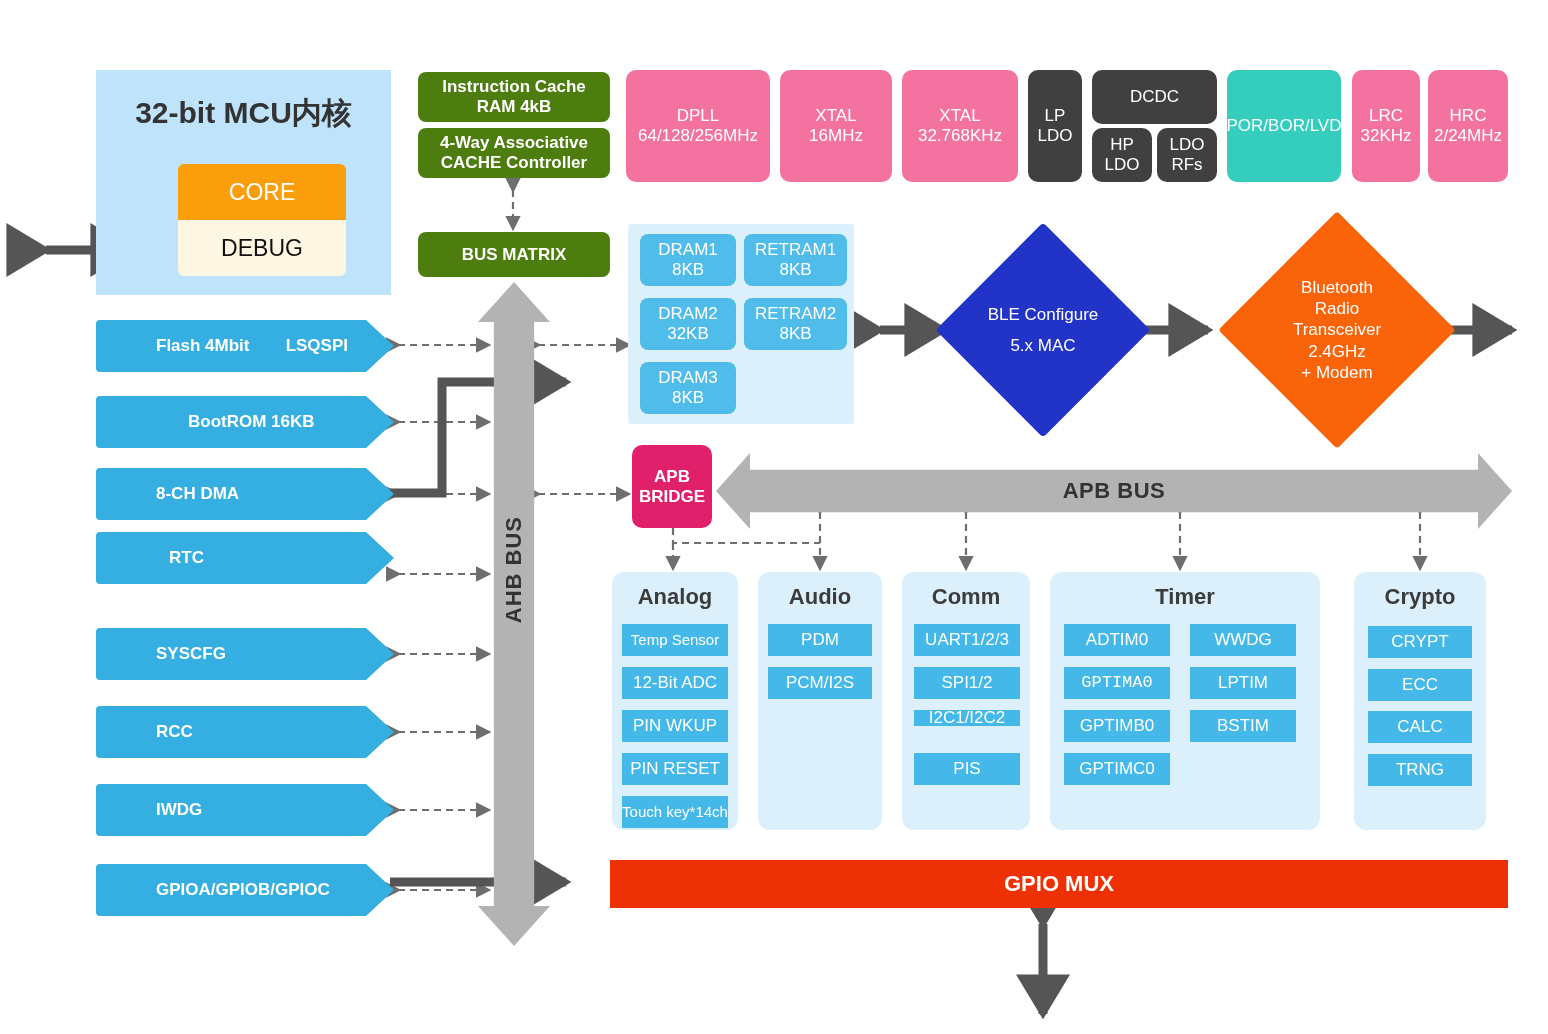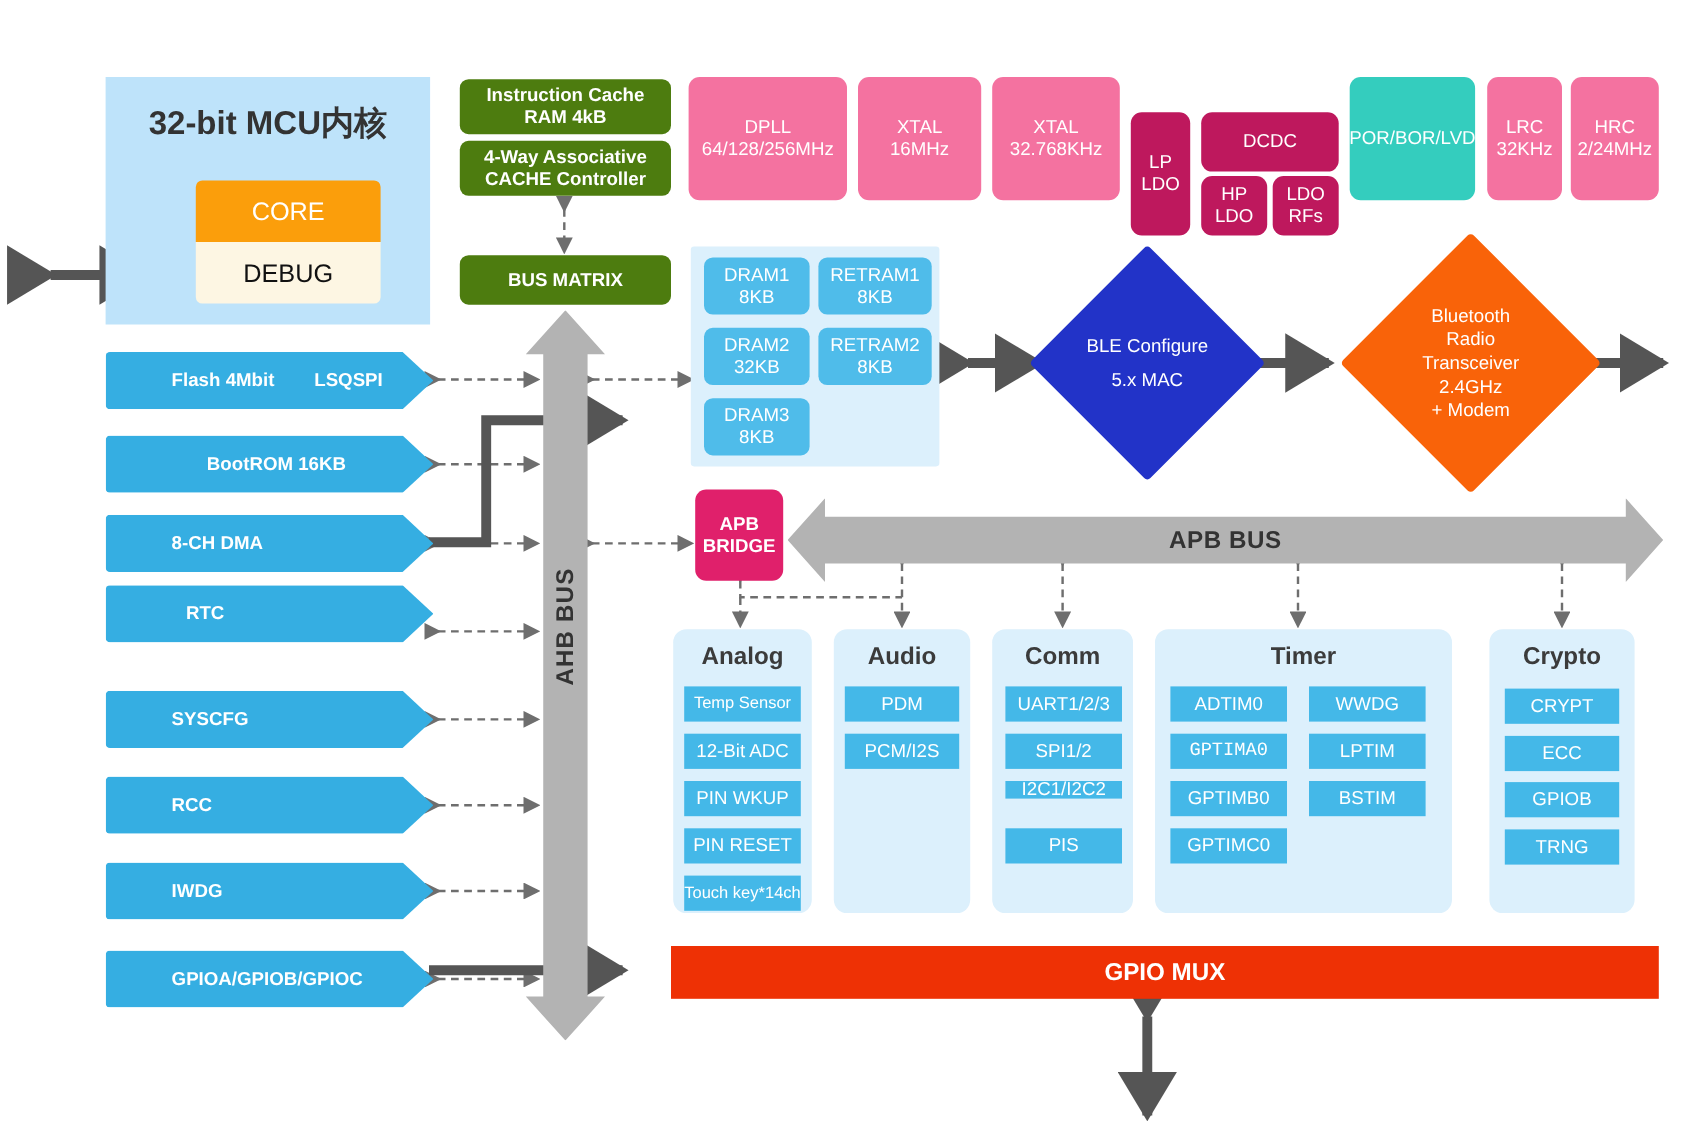--- a/index.html
+++ b/index.html
@@ -24,21 +24,21 @@
   
   .pent{background:#35AEE2;color:#ffffff;font-size:17px;font-weight:bold;
         clip-path:polygon(0 0, calc(100% - 28px) 0, 100% 50%, calc(100% - 28px) 100%, 0 100%);
         border-radius:4px 0 0 4px;display:flex;align-items:center;}
   .pent span.lbl{padding-left:60px;}
   .pent span.lbl2{position:absolute;right:46px;}
 
   
   .chip{border-radius:10px;color:#ffffff;font-size:17px;}
   .pink{background:#F472A0;}
-  .purple{background:#be185d;margin-top:32px;}
+  .purple{background:#404040;}
   .teal{background:#34CDBE;}
 
   
   .memwrap{background:#DCF0FC;border-radius:3px;}
   .mem{background:#4FBCEA;color:#ffffff;border-radius:8px;font-size:17px;}
 
   
   .diamond{transform:rotate(45deg);border-radius:4px;}
   .diamond > .dtext{transform:rotate(-45deg);width:100%;height:100%;
       display:flex;align-items:center;justify-content:center;text-align:center;
@@ -294,18 +294,18 @@
   <div class="abs ctr sub" style="left:1064px;top:710px;width:106px;height:32px;">GPTIMB0</div>
   <div class="abs ctr sub" style="left:1064px;top:753px;width:106px;height:32px;">GPTIMC0</div>
   <div class="abs ctr sub" style="left:1190px;top:624px;width:106px;height:32px;">WWDG</div>
   <div class="abs ctr sub" style="left:1190px;top:667px;width:106px;height:32px;">LPTIM</div>
   <div class="abs ctr sub" style="left:1190px;top:710px;width:106px;height:32px;">BSTIM</div>
 
   <div class="abs grp" style="left:1354px;top:572px;width:132px;height:258px;"></div>
   <div class="abs grp-title" style="left:1354px;top:584px;width:132px;">Crypto</div>
   <div class="abs ctr sub" style="left:1368px;top:626px;width:104px;height:32px;">CRYPT</div>
   <div class="abs ctr sub" style="left:1368px;top:669px;width:104px;height:32px;">ECC</div>
-  <div class="abs ctr sub" style="left:1368px;top:711px;width:104px;height:32px;">GPIOB</div>
+  <div class="abs ctr sub" style="left:1368px;top:711px;width:104px;height:32px;">CALC</div>
   <div class="abs ctr sub" style="left:1368px;top:754px;width:104px;height:32px;">TRNG</div>
 
   <div class="abs ctr gpiomux" style="left:610px;top:860px;width:898px;height:48px;">GPIO MUX</div>
 
 </div>
 
 </body></html>

